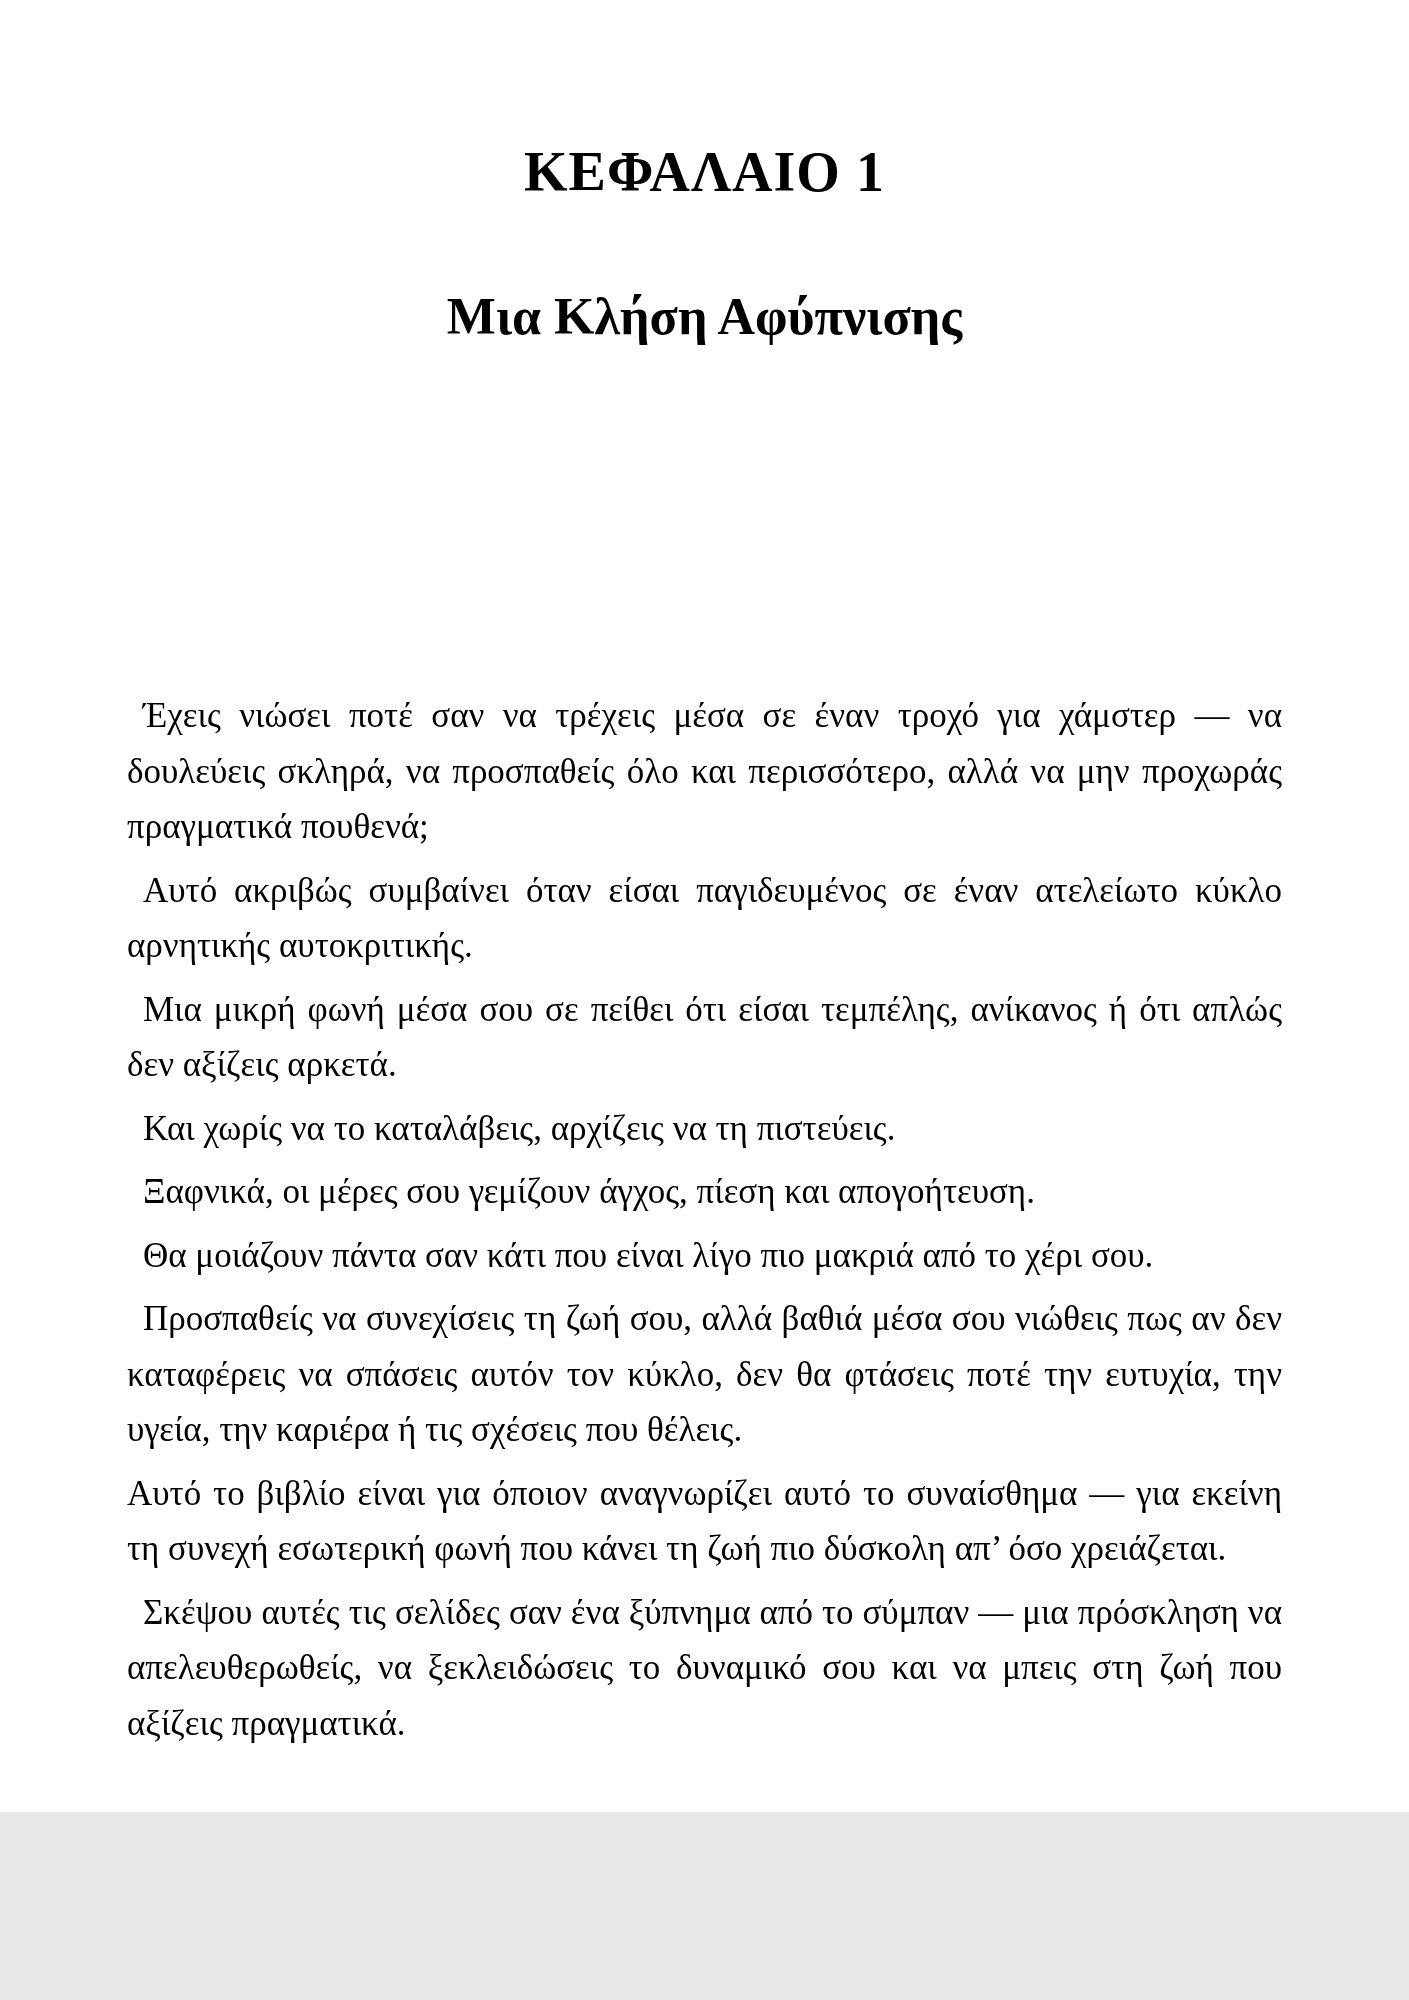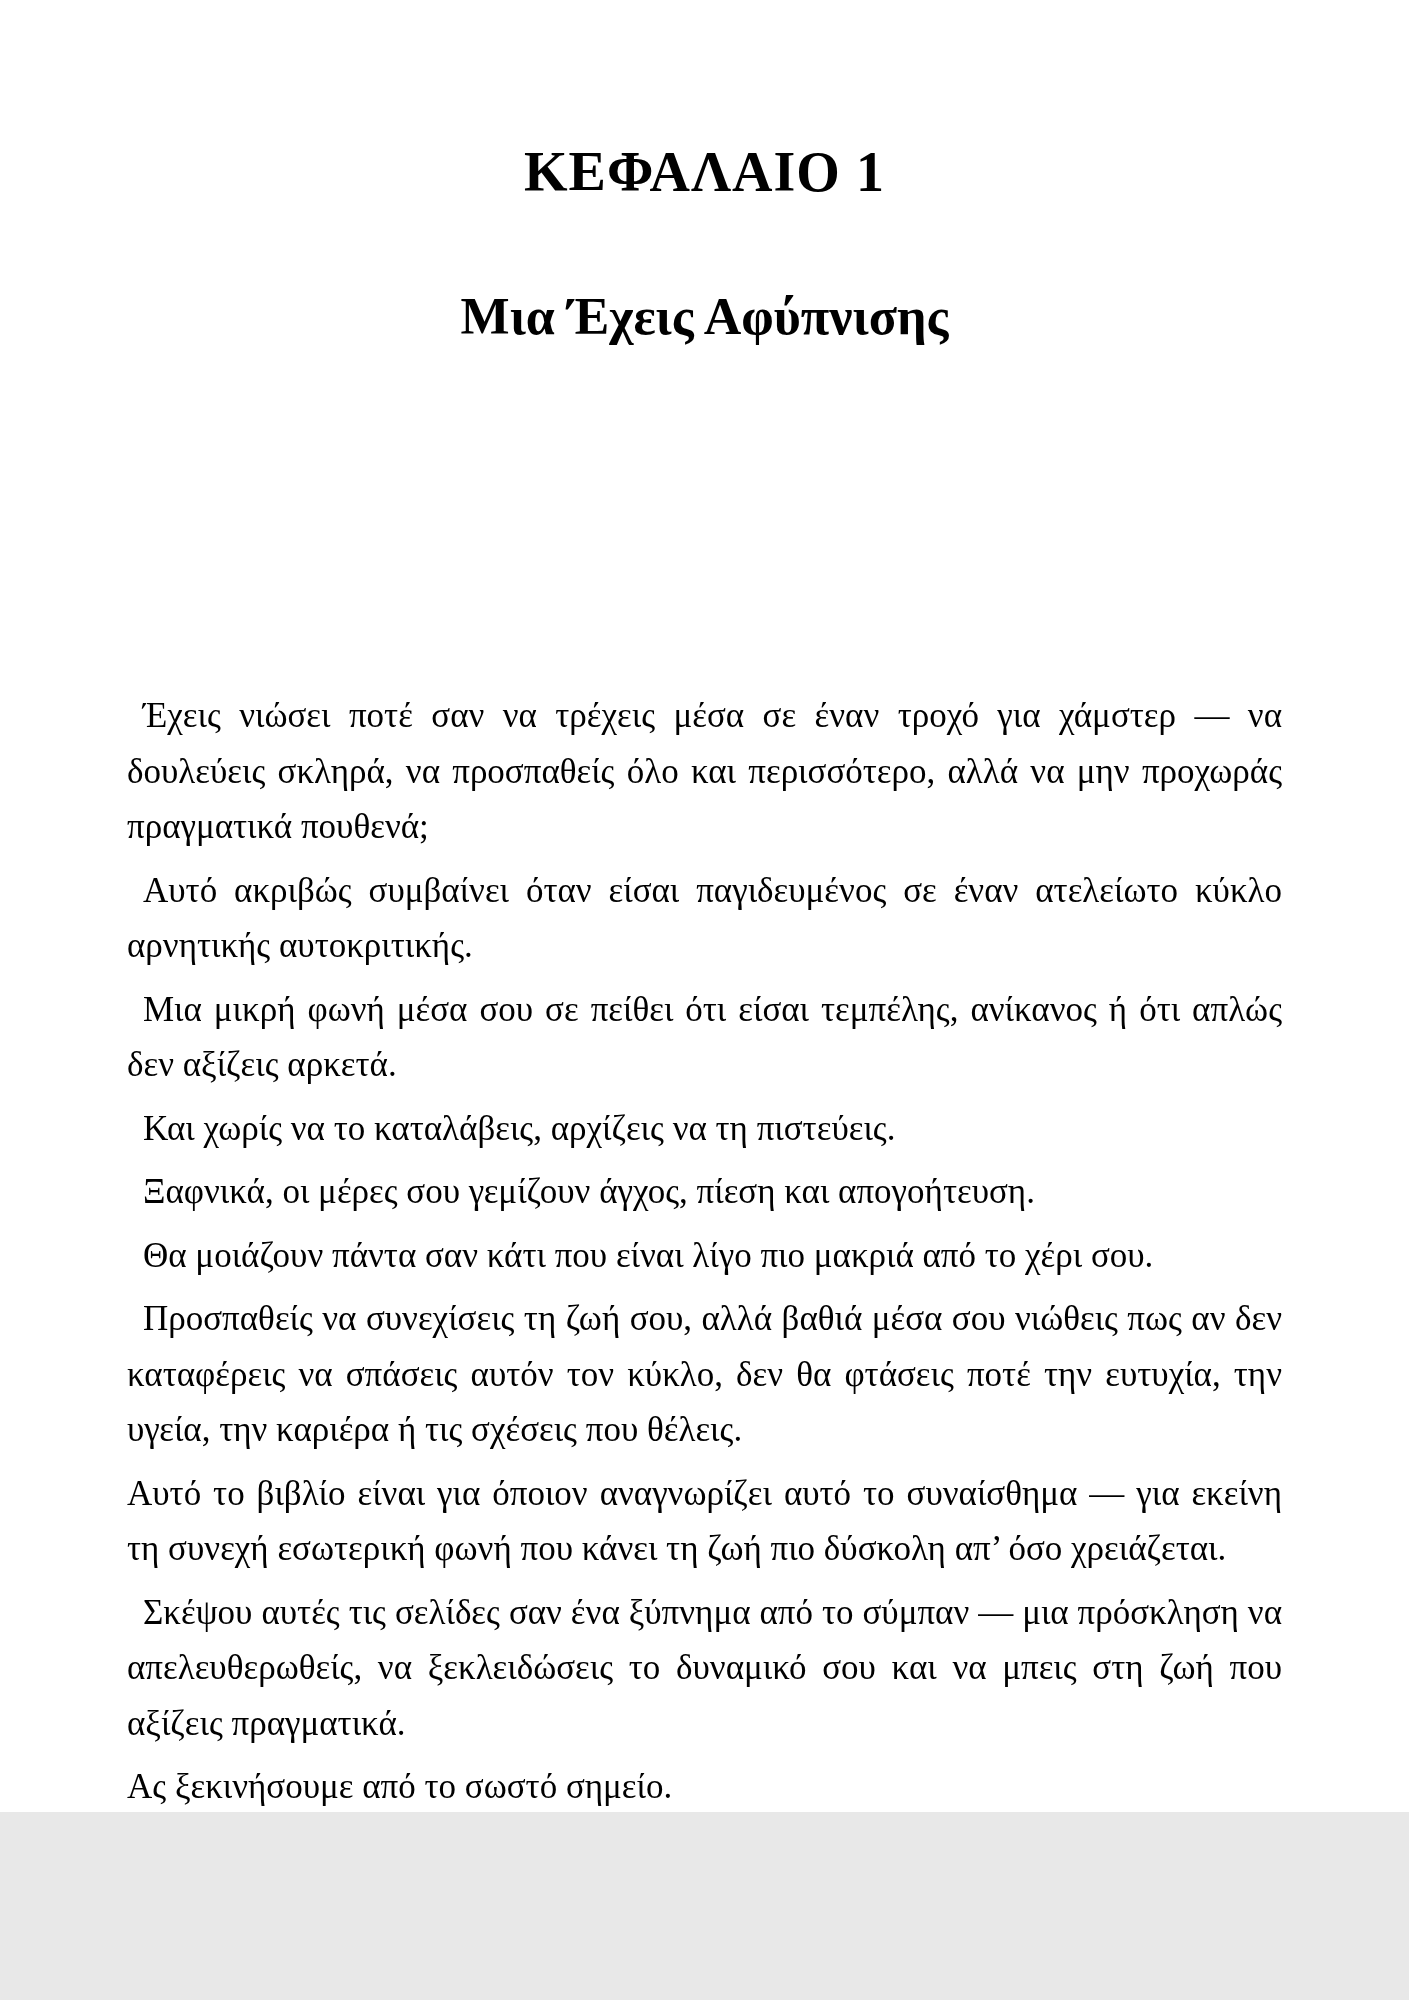--- a/index.html
+++ b/index.html
@@ -66,30 +66,29 @@
     line-height: 1.2;
   }
 </style>
 </head>
 <body>
 
 <div class="page">
 
   <div class="chapter-heading">ΚΕΦΑΛΑΙΟ 1</div>
 
-  <div class="chapter-title">Μια Έχεις Αφύπνισης</div>
+  <div class="chapter-title">Μια Κλήση Αφύπνισης</div>
 
   <div class="body-text" id="paragraph-list">
       <p>Έχεις νιώσει ποτέ σαν να τρέχεις μέσα σε έναν τροχό για χάμστερ — να δουλεύεις σκληρά, να προσπαθείς όλο και περισσότερο, αλλά να μην προχωράς πραγματικά πουθενά;</p>
       <p>Αυτό ακριβώς συμβαίνει όταν είσαι παγιδευμένος σε έναν ατελείωτο κύκλο αρνητικής αυτοκριτικής.</p>
       <p>Μια μικρή φωνή μέσα σου σε πείθει ότι είσαι τεμπέλης, ανίκανος ή ότι απλώς δεν αξίζεις αρκετά.</p>
       <p>Και χωρίς να το καταλάβεις, αρχίζεις να τη πιστεύεις.</p>
       <p>Ξαφνικά, οι μέρες σου γεμίζουν άγχος, πίεση και απογοήτευση.</p>
       <p>Θα μοιάζουν πάντα σαν κάτι που είναι λίγο πιο μακριά από το χέρι σου.</p>
       <p>Προσπαθείς να συνεχίσεις τη ζωή σου, αλλά βαθιά μέσα σου νιώθεις πως αν δεν καταφέρεις να σπάσεις αυτόν τον κύκλο, δεν θα φτάσεις ποτέ την ευτυχία, την υγεία, την καριέρα ή τις σχέσεις που θέλεις.</p>
       <p class="no-indent">Αυτό το βιβλίο είναι για όποιον αναγνωρίζει αυτό το συναίσθημα — για εκείνη τη συνεχή εσωτερική φωνή που κάνει τη ζωή πιο δύσκολη απ’ όσο χρειάζεται.</p>
       <p>Σκέψου αυτές τις σελίδες σαν ένα ξύπνημα από το σύμπαν — μια πρόσκληση να απελευθερωθείς, να ξεκλειδώσεις το δυναμικό σου και να μπεις στη ζωή που αξίζεις πραγματικά.</p>
-      <p class="no-indent">Ας ξεκινήσουμε από το σωστό σημείο.</p>
     </div>
 
   <div class="page-number">7</div>
 
 </div>
 
 </body></html>

